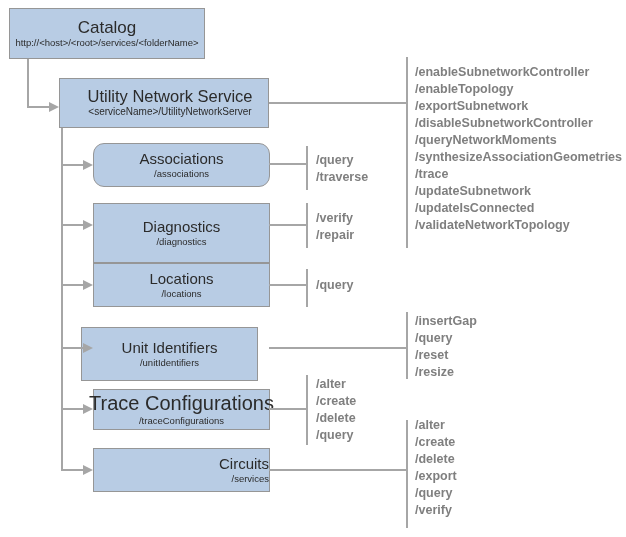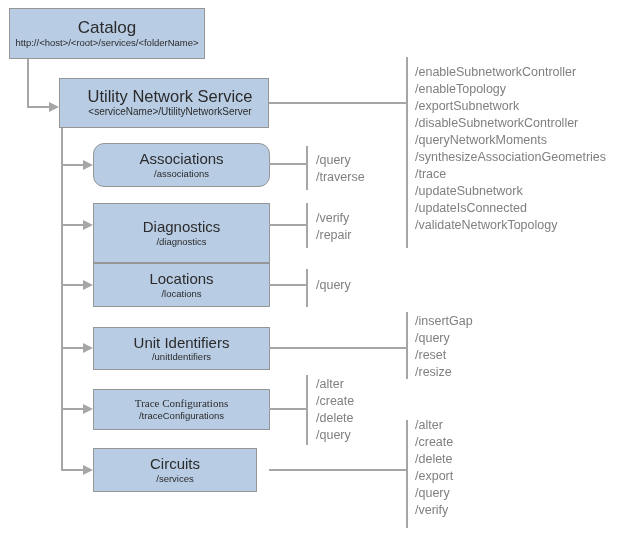--- a/index.html
+++ b/index.html
@@ -36,24 +36,24 @@
     white-space: nowrap;
   }
   .n-catalog { left: 9px;  top: 8px;   width: 196px; height: 51px; }
   .n-catalog .title { font-size: 17px; }
   .n-uns     { left: 59px; top: 78px;  width: 210px; height: 50px; padding-left: 12px; }
   .n-uns .title { font-size: 16.5px; }
   .n-uns .subtitle { font-size: 10px; }
   .n-assoc   { left: 93px; top: 143px; width: 177px; height: 44px; border-radius: 11px; }
   .n-diag    { left: 93px; top: 203px; width: 177px; height: 60px; }
   .n-loc     { left: 93px; top: 263px; width: 177px; height: 44px; }
-  .n-unit    { left: 93px; top: 327px; width: 177px; height: 43px; }
+  .n-unit    { left: 81px; top: 327px; width: 177px; height: 54px; }
   .n-trace   { left: 93px; top: 389px; width: 177px; height: 41px; }
-  .n-trace .title { font-size: 11px; font-family: Liberation Serif, serif; }
-  .n-circ    { left: 93px; top: 448px; width: 164px; height: 44px; }
+  .n-trace .title { font-size: 20px; }
+  .n-circ    { left: 93px; top: 448px; width: 177px; height: 44px; align-items: flex-end; }
 
   
   .line { position: absolute; background: #a6a6a6; }
   .l-cat-v   { left: 27px;  top: 59px;  width: 2px;  height: 49px; }
   .l-cat-h   { left: 27px;  top: 106px; width: 24px; height: 2px; }
   .l-trunk   { left: 61px;  top: 128px; width: 2px;  height: 343px; }
   .b-assoc   { left: 61px;  top: 164px; width: 22px; height: 2px; }
   .b-diag    { left: 61px;  top: 224px; width: 22px; height: 2px; }
   .b-loc     { left: 61px;  top: 284px; width: 22px; height: 2px; }
   .b-unit    { left: 61px;  top: 347px; width: 22px; height: 2px; }
@@ -90,20 +90,21 @@
   .a-trace { left: 83px; top: 403.5px; }
   .a-circ  { left: 83px; top: 464.5px; }
 
   
   .ops {
     position: absolute;
     color: #7f7f7f;
     font-size: 12.5px;
     line-height: 17px;
     white-space: nowrap;
+    font-weight: bold;
   }
   .ops-uns   { left: 415px; top: 64px; }
   .ops-assoc { left: 316px; top: 152px; }
   .ops-diag  { left: 316px; top: 210px; }
   .ops-loc   { left: 316px; top: 277px; }
   .ops-unit  { left: 415px; top: 313px; }
   .ops-trace { left: 316px; top: 376px; }
   .ops-circ  { left: 415px; top: 417px; }
 </style>
 </head>

